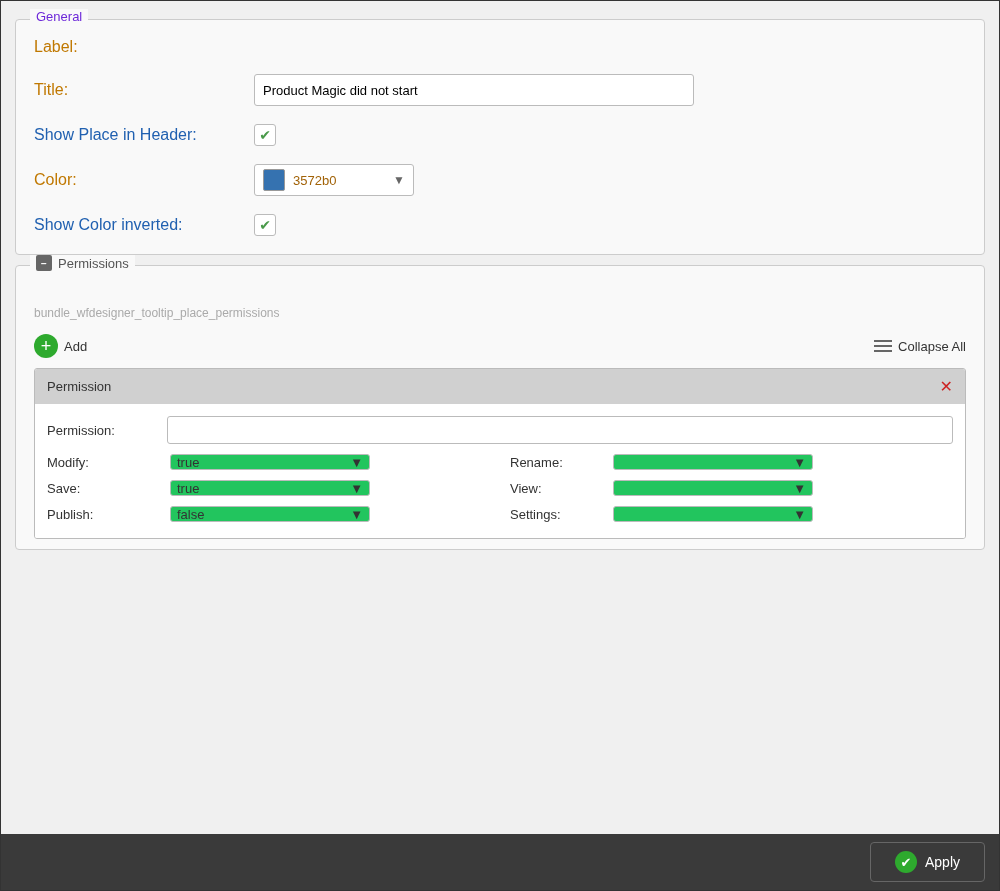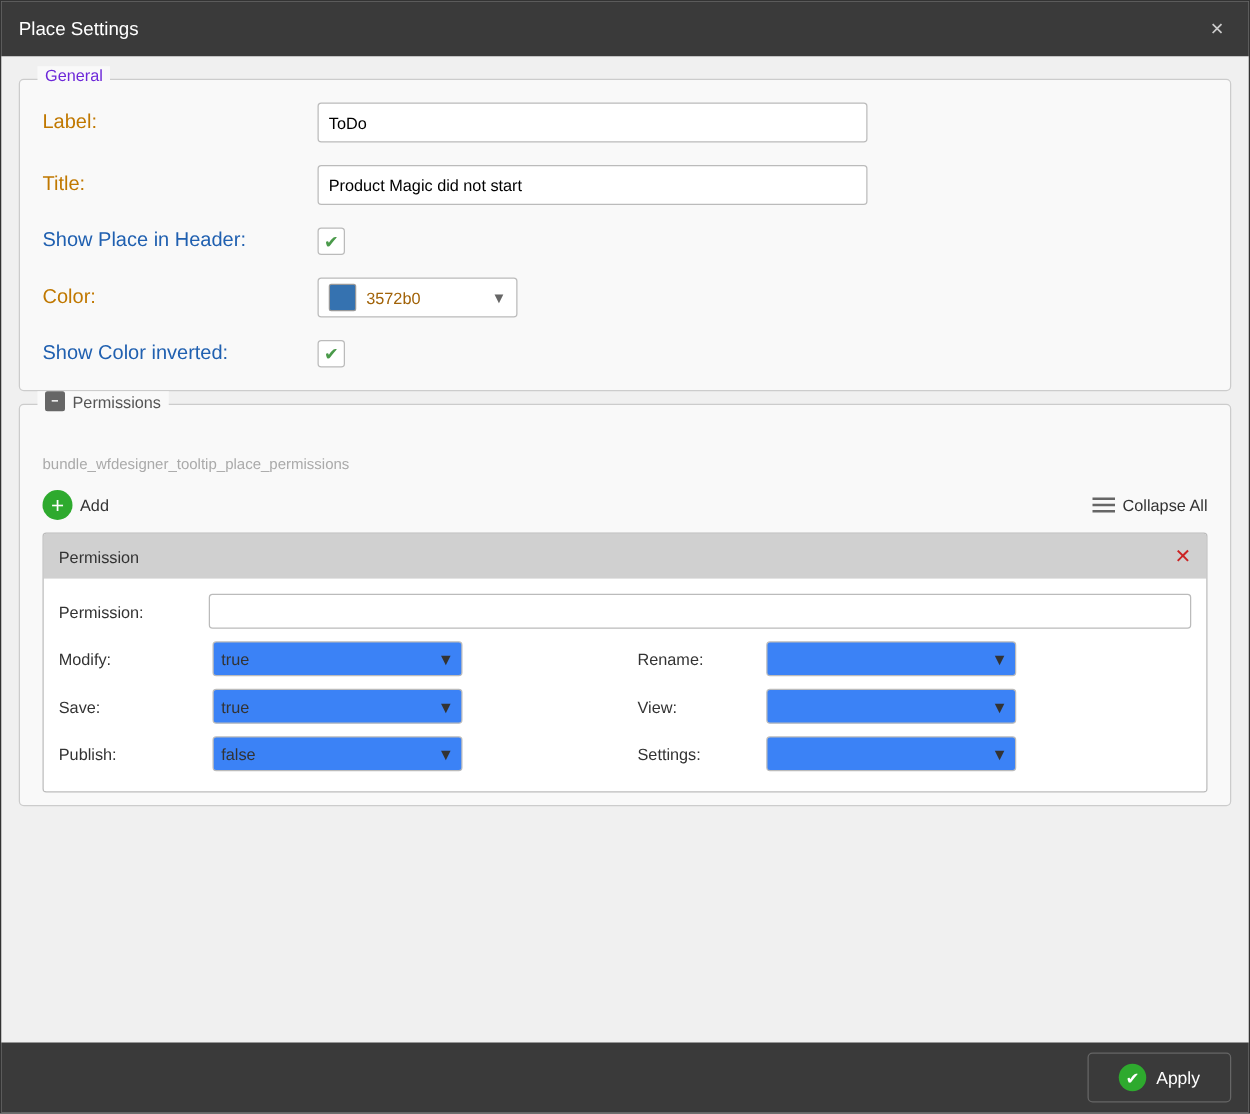--- a/index.html
+++ b/index.html
@@ -282,24 +282,24 @@
     .perm-input-full {
       flex: 1;
       height: 28px;
       border: 1px solid #bbb;
       border-radius: 3px;
       background: #fff;
       padding: 0 8px;
     }
     .perm-select {
       flex: 1;
-      height: 28px;
+      height: 16px;
       border: 1px solid #bbb;
       border-radius: 3px;
-      background: #3b82f6;
+      background: #22c55e;
       padding: 0 6px;
       display: flex;
       align-items: center;
       justify-content: space-between;
       cursor: pointer;
       font-size: 13px;
       color: #333;
       max-width: 200px;
     }
     .perm-select-text { flex: 1; }
@@ -348,35 +348,30 @@
       justify-content: center;
       color: #fff;
       font-size: 13px;
     }
   </style>
 </head>
 <body>
 
 <div class="dialog">
 
-  <div class="dialog-header">
-    <span class="dialog-title">Place Settings</span>
-    <button class="close-btn">×</button>
-  </div>
 
   <div class="dialog-body">
 
     <div class="section">
       <div class="section-legend">
         <span>General</span>
       </div>
 
       <div class="form-row">
         <span class="form-label">Label:</span>
-        <input class="form-input" type="text" value="ToDo" style="">
       </div>
 
       <div class="form-row">
         <span class="form-label">Title:</span>
         <input class="form-input" type="text" value="Product Magic did not start" style="">
       </div>
 
       <div class="form-row">
         <span class="form-label blue">Show Place in Header:</span>
         <div class="checkbox-wrap">

